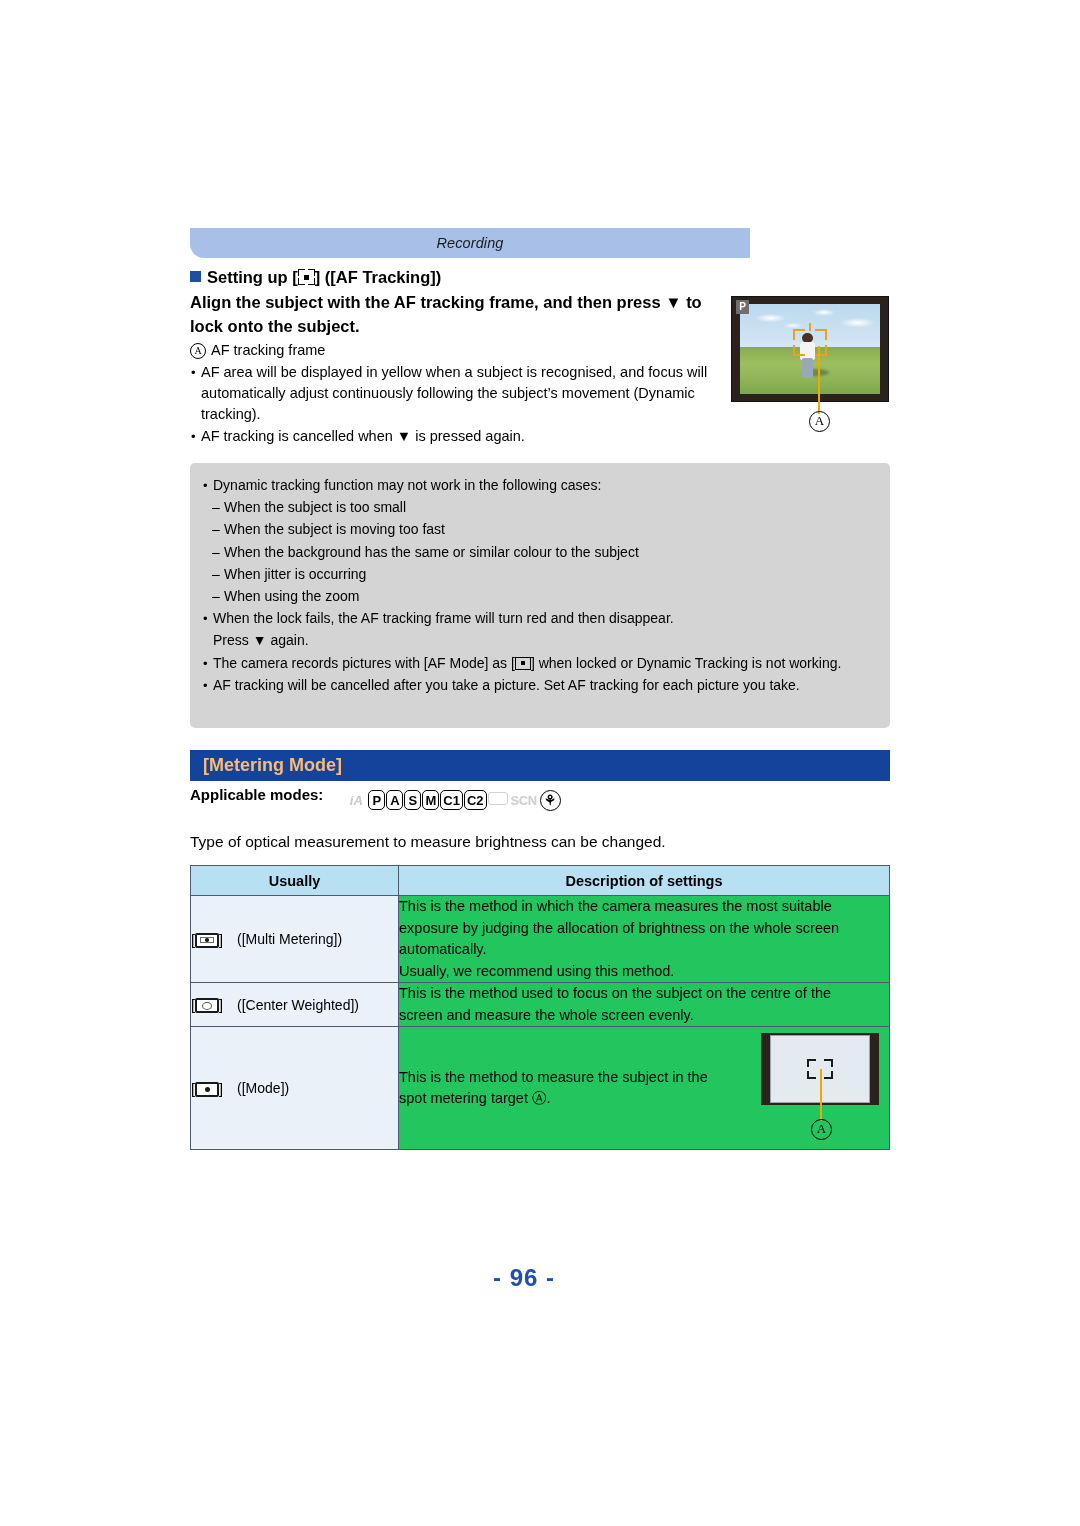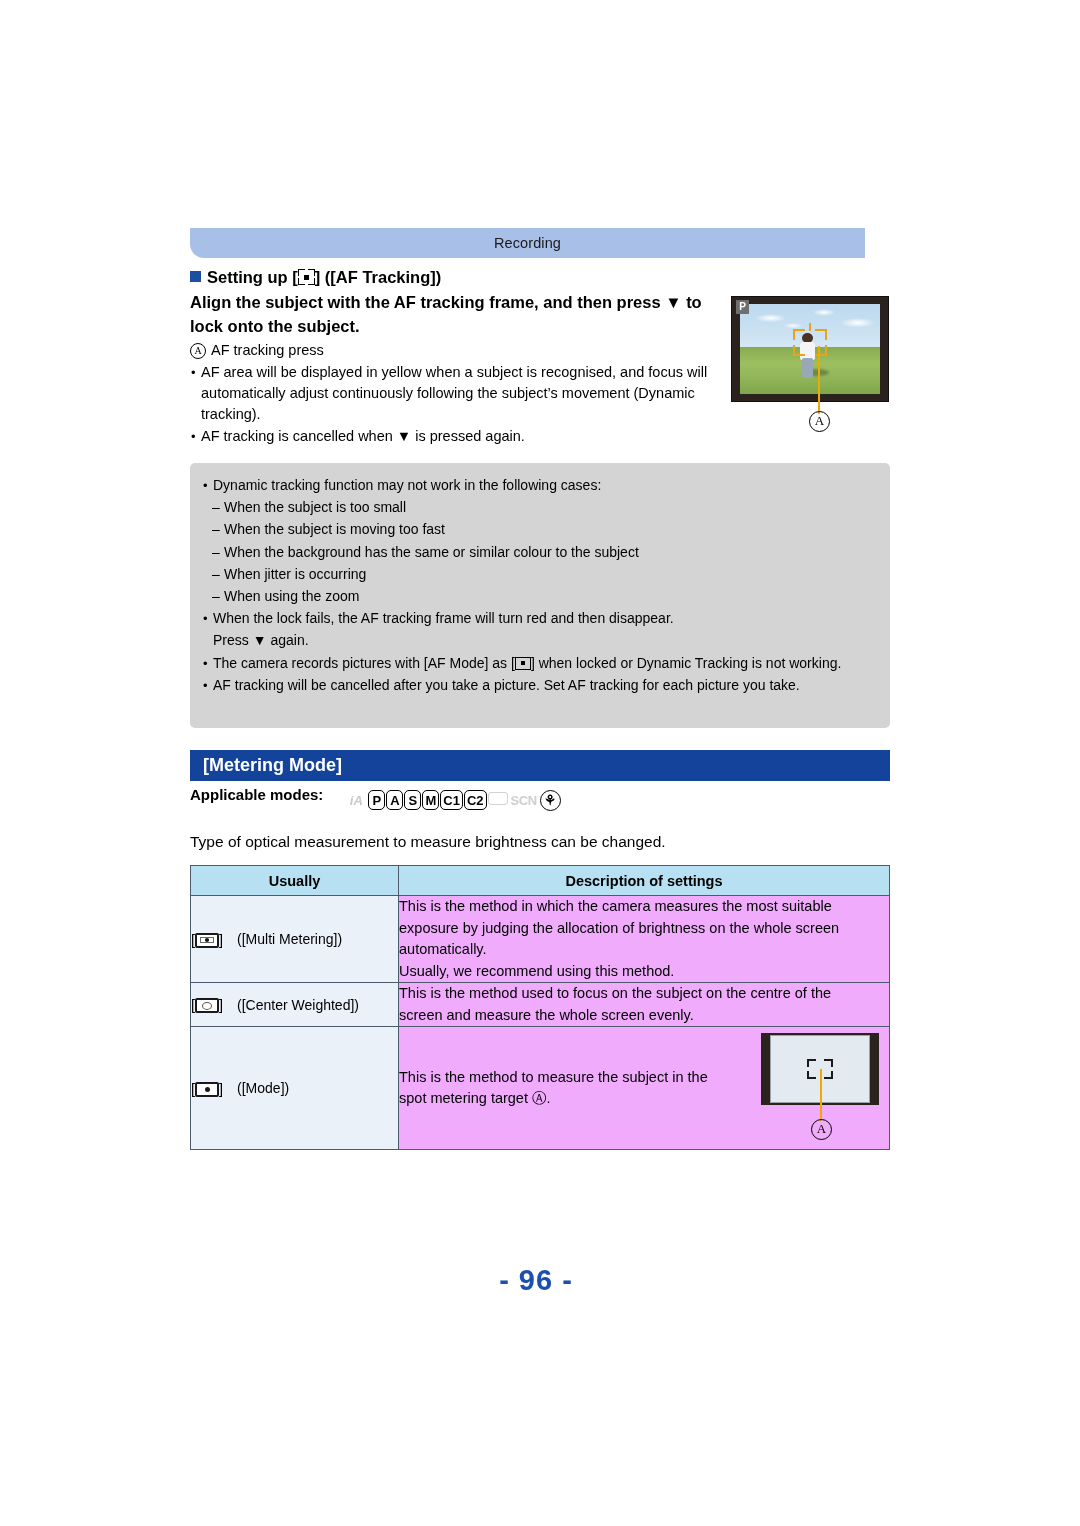--- a/index.html
+++ b/index.html
@@ -21,29 +21,30 @@
     left: 0; top: 0;
     width: 1080px;
     height: 1526px;
   }
 
   
   .running-header {
     position: absolute;
     left: 190px;
     top: 228px;
-    width: 675px;
+    width: 560px;
     height: 30px;
     background: #a8bfe8;
     border-bottom-left-radius: 14px;
     color: #1a1a1a;
     font-size: 14.5px;
     text-align: center;
     line-height: 30px;
     letter-spacing: .1px;
+    font-style: italic;
   }
 
   
   .sec-afsetup {
     position: absolute;
     left: 190px;
     top: 266px;
     width: 545px;
   }
   .h-bullet {
@@ -256,21 +257,21 @@
   .blue-bar {
     position: absolute;
     left: 190px;
     top: 750px;
     width: 700px;
     height: 31px;
     background: #14439c;
   }
   .blue-bar span {
     display: block;
-    color: #ffffff;
+    color: #fdba74;
     font-size: 18px;
     font-weight: bold;
     line-height: 31px;
     padding-left: 13px;
   }
 
   .applicable {
     position: absolute;
     left: 190px;
     top: 786px;
@@ -335,21 +336,21 @@
     text-align: center;
   }
   td.setcell {
     background: #eaf1f9;
     text-align: left;
     padding: 6px 4px 6px 8px;
     font-size: 14px;
     white-space: nowrap;
   }
   td.desccell {
-    background: #f0abfc;
+    background: #22c55e;
     padding: 7px 8px 7px 10px;
     font-size: 14.5px;
     line-height: 21.5px;
     vertical-align: top;
   }
   .mt-ico {
     display: inline-block;
     font-size: 14.5px;
     vertical-align: middle;
     margin-right: 14px;
@@ -430,26 +431,26 @@
   }
   .spot-A {
     position: absolute;
     left: 50px;
     top: 86px;
   }
 
   
   .page-num {
     position: absolute;
-    left: 16px;
+    left: 4px;
     top: 1264px;
     width: 1040px;
     text-align: center;
     color: #1d4fb0;
-    font-size: 29px;
+    font-size: 24px;
     font-weight: bold;
     letter-spacing: 1px;
   }
 
   .sq-small {
     display: inline-block;
     width: 16px; height: 13px;
     border: 1.6px solid #000;
     position: relative;
     vertical-align: -2px;
@@ -487,21 +488,21 @@
   <div class="running-header">
     <span>Recording</span>
   </div>
 
   <div class="sec-afsetup">
     <div class="h3">
       <span class="h-bullet"></span><span>Setting up [</span><span class="af-icon-hdr"><span class="c a"></span><span class="c b"></span><span class="c c2"></span><span class="c d"></span><span class="mid"></span></span><span>] ([AF Tracking])</span>
     </div>
     <p class="h3-bold-para">Align the subject with the AF tracking frame, and then press ▼ to lock onto the subject.</p>
     <div class="cap-line">
-      <span class="circA">A</span><span>AF tracking press</span>
+      <span class="circA">A</span><span>AF tracking frame</span>
     </div>
     <ul class="dots">
       <li>AF area will be displayed in yellow when a subject is recognised, and focus will automatically adjust continuously following the subject’s movement (Dynamic tracking).</li>
       <li>AF tracking is cancelled when ▼ is pressed again.</li>
     </ul>
   </div>
 
   <div class="shot-wrap">
     <div class="shot">
       <div class="shot-inner">

